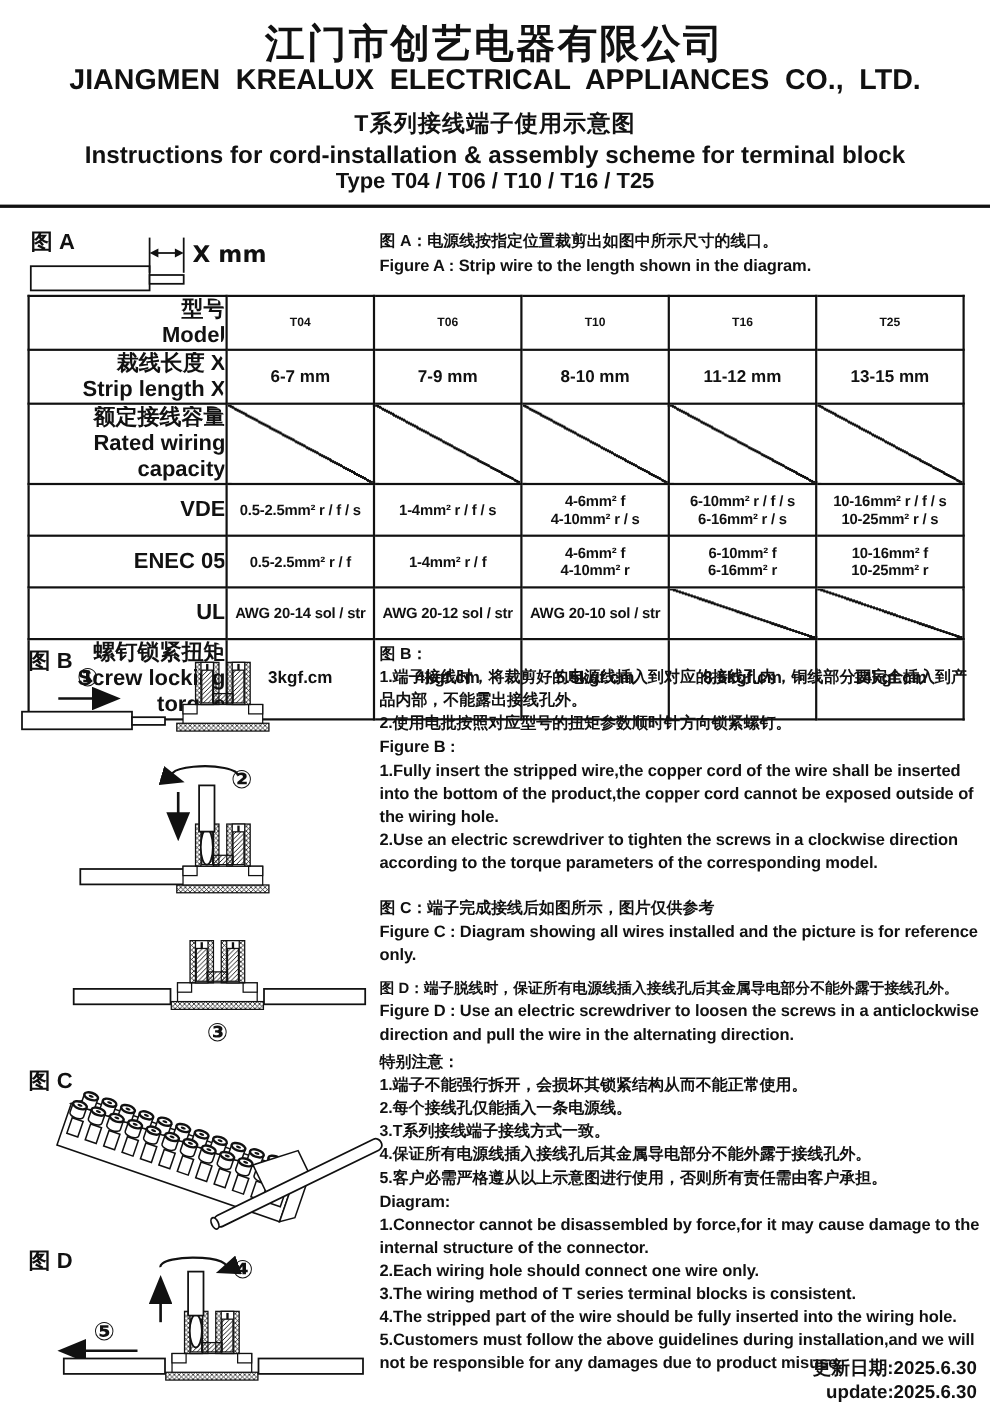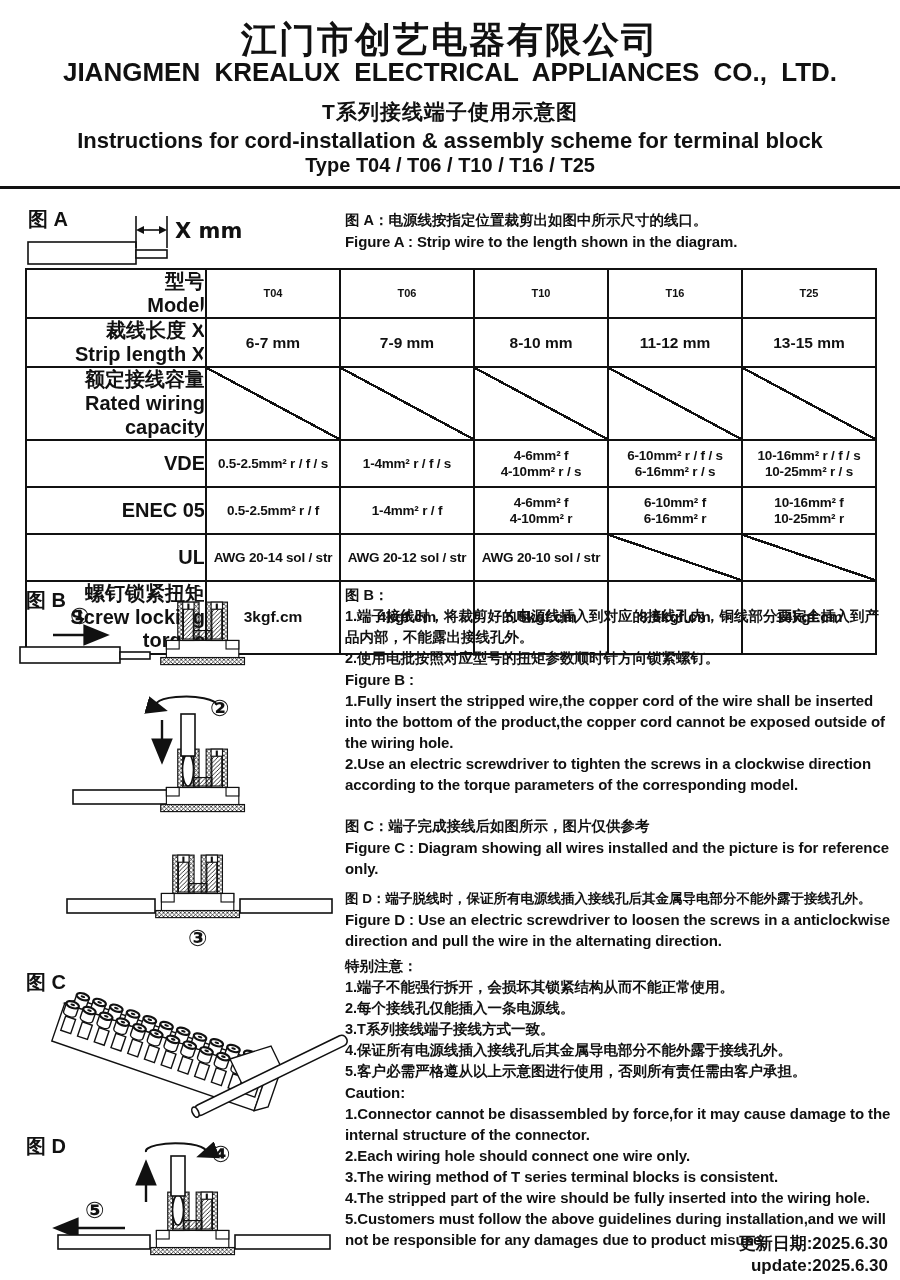--- a/index.html
+++ b/index.html
@@ -315,21 +315,21 @@
     <div class="en">Figure D : Use an electric screwdriver to loosen the screws in a anticlockwise direction and pull the wire in the alternating direction.</div>
   </div>
 
   <div class="rc" style="top:956px;">
     <div class="cn">特别注意：</div>
     <div class="cn">1.端子不能强行拆开，会损坏其锁紧结构从而不能正常使用。</div>
     <div class="cn">2.每个接线孔仅能插入一条电源线。</div>
     <div class="cn">3.T系列接线端子接线方式一致。</div>
     <div class="cn">4.保证所有电源线插入接线孔后其金属导电部分不能外露于接线孔外。</div>
     <div class="cn">5.客户必需严格遵从以上示意图进行使用，否则所有责任需由客户承担。</div>
-    <div class="en">Caution:</div>
+    <div class="en">Diagram:</div>
     <div class="en">1.Connector cannot be disassembled by force,for it may cause damage to the internal structure of the connector.</div>
     <div class="en">2.Each wiring hole should connect one wire only.</div>
     <div class="en">3.The wiring method of T series terminal blocks is consistent.</div>
     <div class="en">4.The stripped part of the wire should be fully inserted into the wiring hole.</div>
     <div class="en">5.Customers must follow the above guidelines during installation,and we will not be responsible for any damages due to product misuse.</div>
   </div>
 
   <div class="footer">
     <div>更新日期:2025.6.30</div>
     <div>update:2025.6.30</div>

